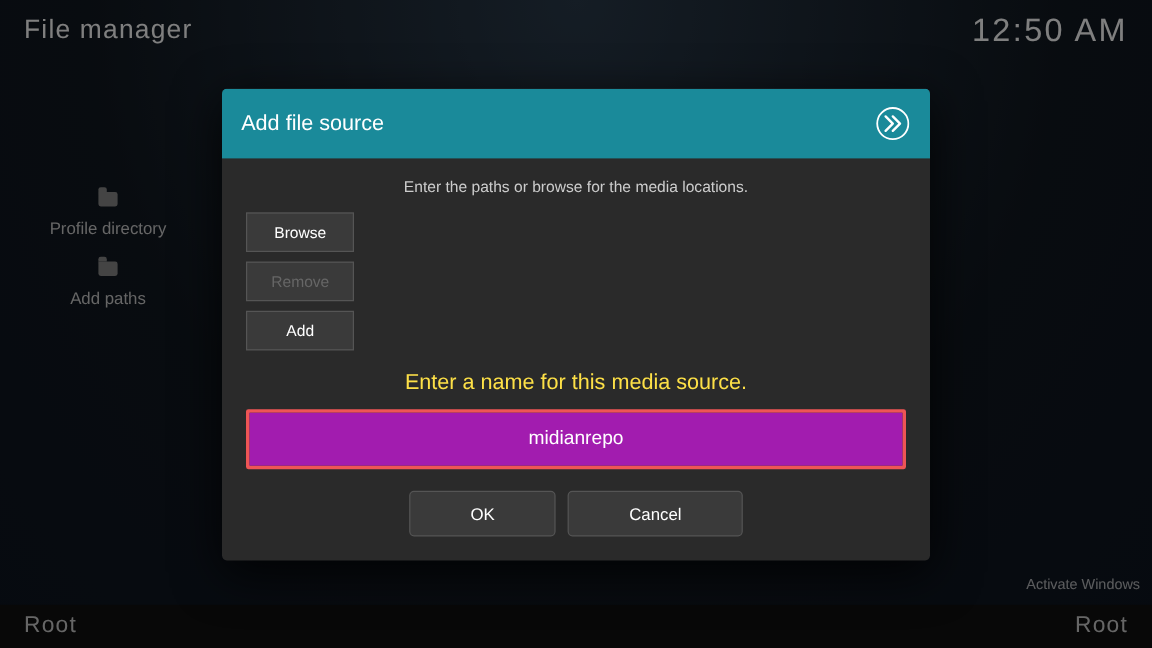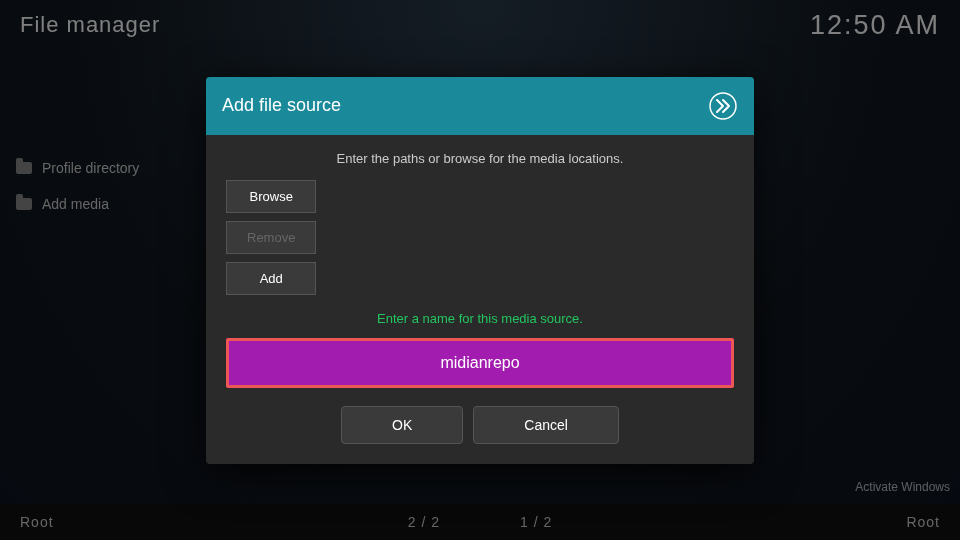--- a/index.html
+++ b/index.html
@@ -61,20 +61,21 @@
     }
 
     .sidebar-item {
       display: flex;
       align-items: center;
       padding: 10px 16px;
       font-size: 14px;
       color: #cccccc;
       cursor: pointer;
       gap: 10px;
+      flex-direction: column;
     }
 
     .folder-icon {
       width: 16px;
       height: 12px;
       background: #888;
       border-radius: 0 2px 2px 2px;
       position: relative;
       display: inline-block;
       flex-shrink: 0;
@@ -99,21 +100,21 @@
       height: 36px;
       background: #111;
       display: flex;
       align-items: center;
       justify-content: space-between;
       padding: 0 20px;
       z-index: 10;
     }
 
     .bottom-text {
-      font-size: 14px;
+      font-size: 19px;
       color: #cccccc;
       letter-spacing: 1px;
     }
 
     .bottom-center {
       display: flex;
       gap: 80px;
     }
 
     
@@ -123,21 +124,21 @@
       background: rgba(0,0,0,0.5);
       z-index: 20;
       display: flex;
       align-items: center;
       justify-content: center;
     }
 
     
     .dialog {
       background: #2a2a2a;
-      width: 548px;
+      width: 590px;
       border-radius: 4px;
       overflow: hidden;
       box-shadow: 0 10px 40px rgba(0,0,0,0.8);
     }
 
     .dialog-header {
       background: #1a8a9a;
       padding: 14px 16px;
       display: flex;
       align-items: center;
@@ -213,22 +214,22 @@
       min-width: 90px;
     }
 
     .url-button.disabled {
       color: #666;
       cursor: default;
     }
 
     .name-label {
       text-align: center;
-      font-size: 13px;
-      color: #22c55e;
+      font-size: 18px;
+      color: #fde047;
       margin-bottom: 12px;
     }
 
     .name-input-wrapper {
       border: 3px solid #e55;
       border-radius: 2px;
       margin-bottom: 18px;
     }
 
     .name-input {
@@ -287,30 +288,26 @@
   <span class="clock">12:50 AM</span>
 </div>
 
 <div class="sidebar">
   <div class="sidebar-item">
     <span class="folder-icon"></span>
     <span>Profile directory</span>
   </div>
   <div class="sidebar-item">
     <span class="folder-icon"></span>
-    <span>Add media</span>
+    <span>Add paths</span>
   </div>
 </div>
 
 <div class="bottom-bar">
   <span class="bottom-text">Root</span>
-  <div class="bottom-center">
-    <span class="bottom-text">2 / 2</span>
-    <span class="bottom-text">1 / 2</span>
-  </div>
   <span class="bottom-text">Root</span>
 </div>
 
 <div class="activate-windows">
   <div class="activate-title">Activate Windows</div>
 </div>
 
 <div class="dialog-overlay">
   <div class="dialog">
 

